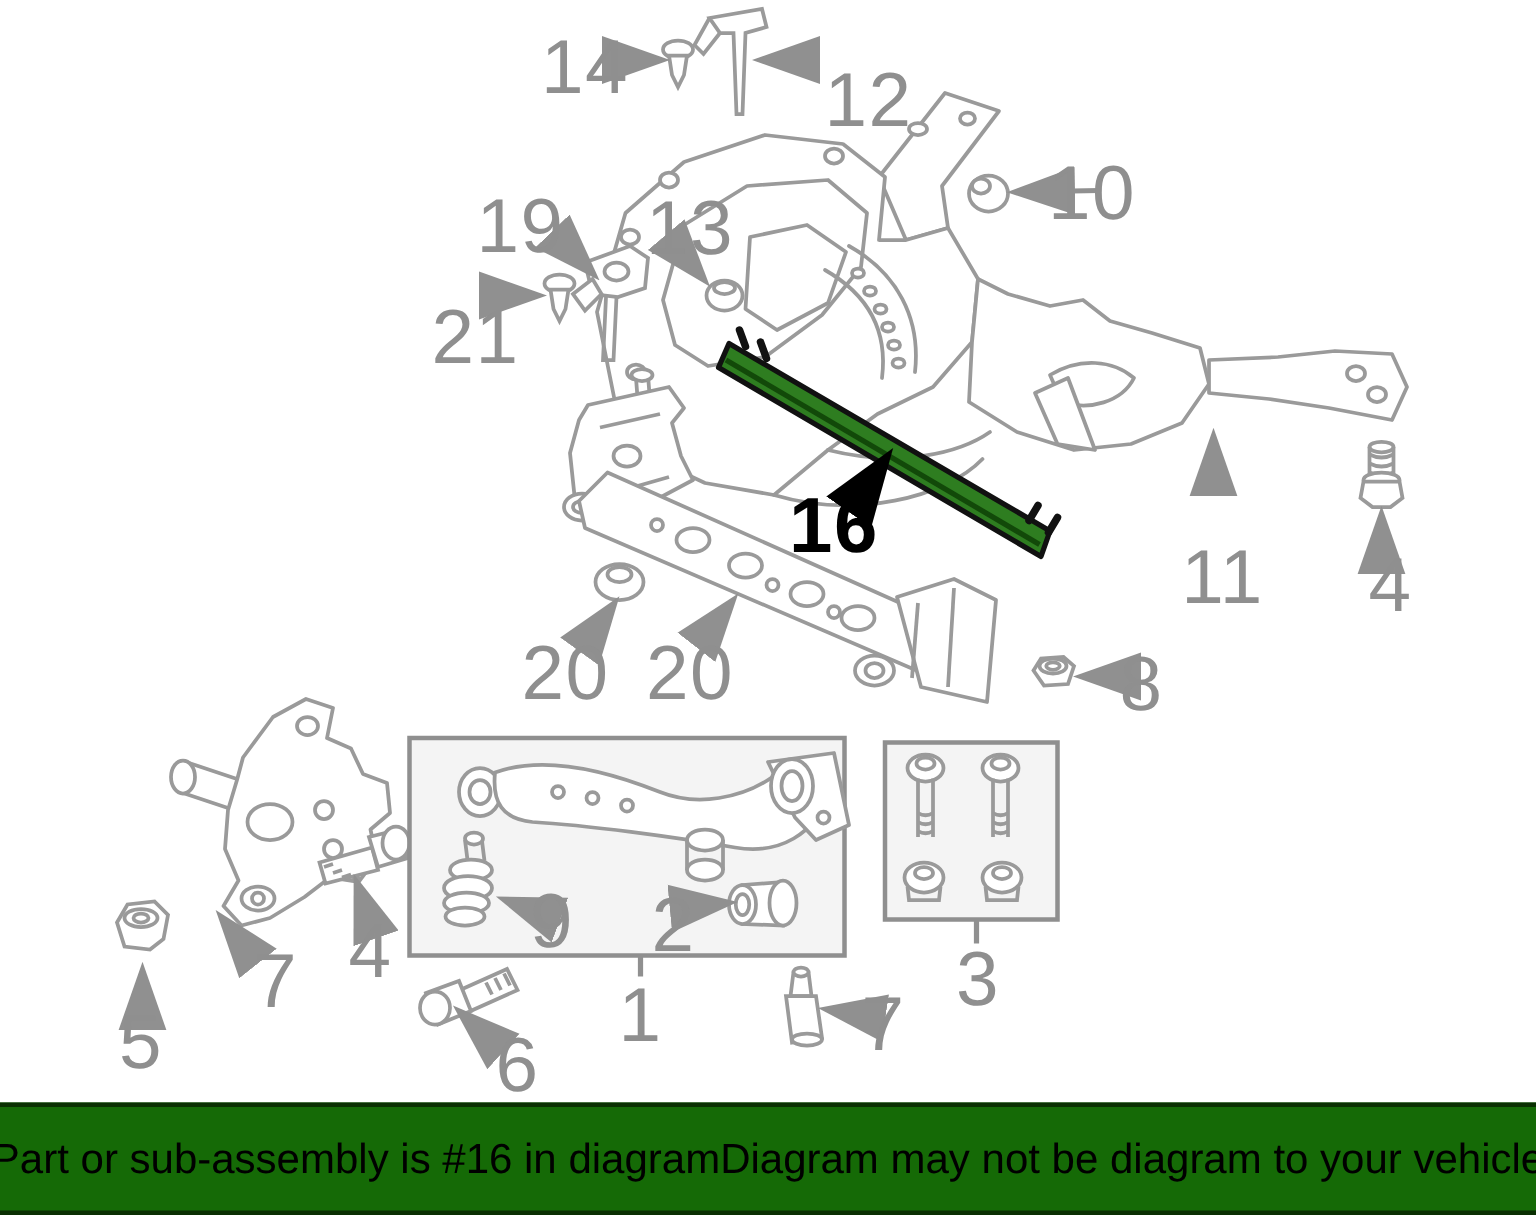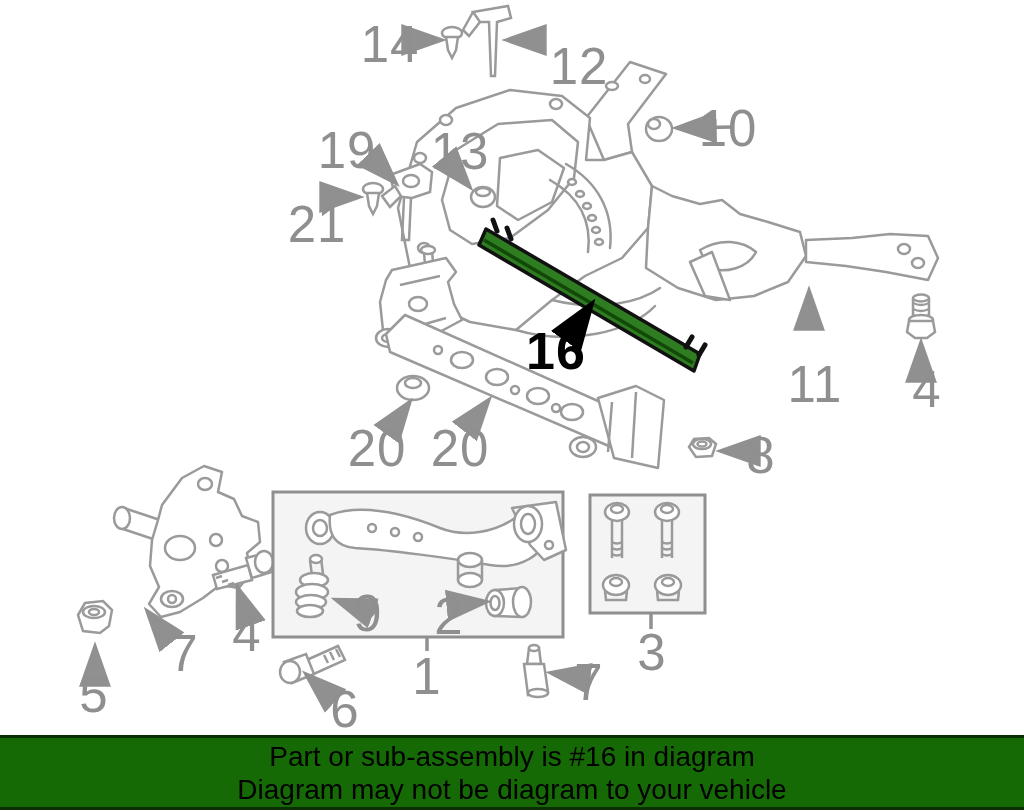--- a/index.html
+++ b/index.html
@@ -4,21 +4,21 @@
 <style>
   html,body{margin:0;padding:0;background:#ffffff;}
   #stage{position:relative;width:1024px;height:812px;background:#ffffff;overflow:hidden;
          font-family:"Liberation Sans", sans-serif;}
   #art{position:absolute;left:0;top:0;}
   .callout{position:absolute;transform:translateX(-50%);font-size:51px;line-height:1;
            color:#8f8f8f;letter-spacing:1px;user-select:none;}
   .callout.hl{color:#000000;font-size:52px;font-weight:600;}
   #banner{position:absolute;left:0;top:735px;width:1024px;height:69px;background:#156a06;
           border-top:3px solid #0a2f02;border-bottom:3px solid #0a2f02;
-          display:flex;flex-direction:column;align-items:center;justify-content:center;}
+          display:flex;flex-direction:row;align-items:center;justify-content:center;}
   #banner .bline{color:#000000;font-size:28px;line-height:33px;white-space:nowrap;}
 </style>
 </head>
 <body>
 
 <div id="stage">
 
   <svg id="art" width="1024" height="737" viewBox="0 0 1024 737">
     <defs>
       <marker id="ag" viewBox="0 0 10 7" refX="8.5" refY="3.5" markerWidth="13" markerHeight="10" orient="auto">

